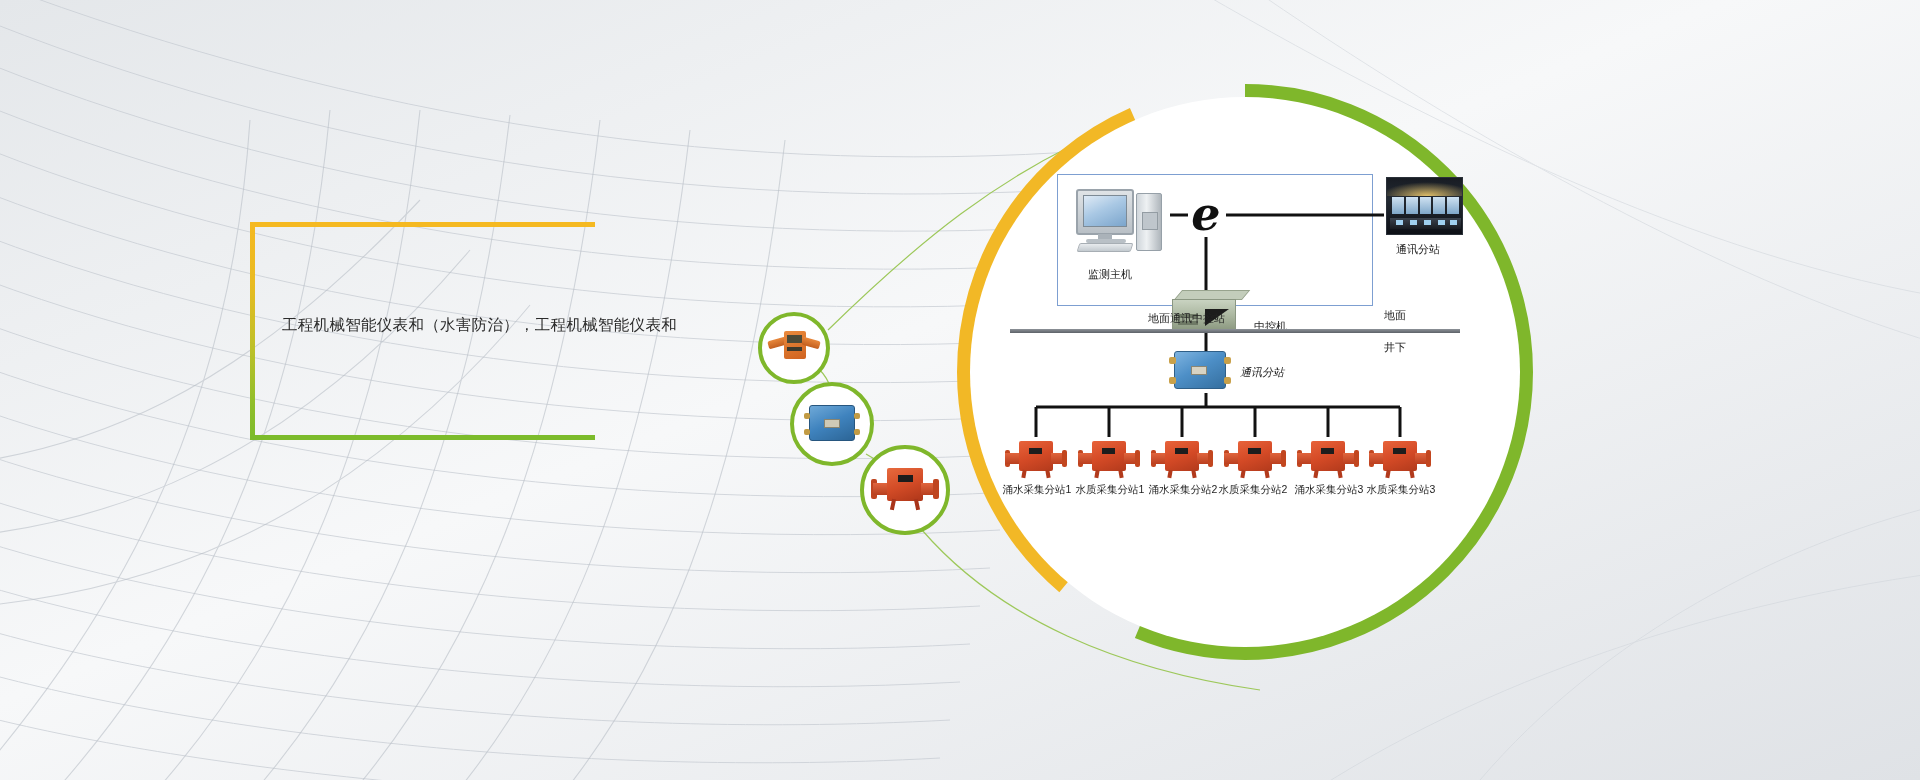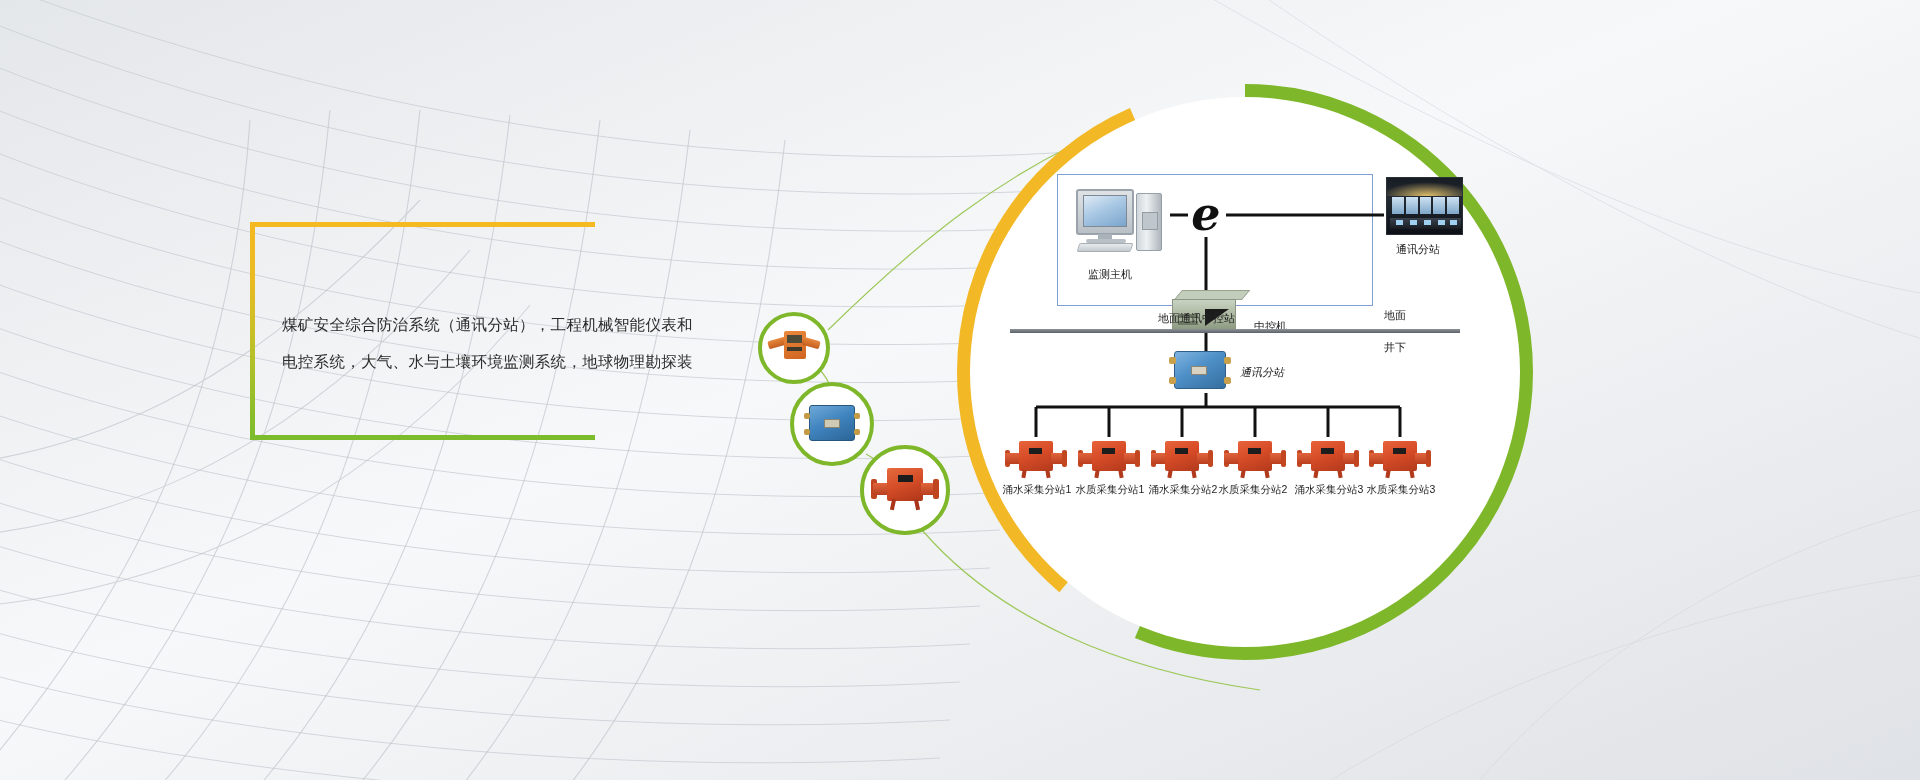--- a/index.html
+++ b/index.html
@@ -157,21 +157,21 @@
   .server .face .slot { position:absolute; left:5px; top:14px; width:20px; height:4px; background:#6f7a66; }
   .server .face .slot2 { position:absolute; left:5px; top:21px; width:20px; height:4px; background:#6f7a66; }
   .server .face .tri { position:absolute; left:32px; top:9px; width:0; height:0;
     border-left: 24px solid #1c1c1c; border-bottom: 17px solid transparent; }
 
   
   .lab { position: absolute; font-size: 11px; color: #222; white-space: nowrap; }
   .lab.l-host   { left: 118px; top: 170px; }
   .lab.l-center { left: 426px; top: 145px; }
   .lab.l-server { left: 284px; top: 206px; margin-top: 16px; }
-  .lab.l-gstation { left: 178px; top: 214px; margin-left: 10px; }
+  .lab.l-gstation { left: 178px; top: 214px; }
   .lab.l-ground { left: 414px; top: 211px; }
   .lab.l-under  { left: 414px; top: 243px; }
   .lab.l-substation { left: 270px; top: 268px; font-style: italic; }
 
   .divider {
     position: absolute; left: 40px; top: 232px; width: 450px; height: 4px;
     background: linear-gradient(180deg,#8d9298,#5d6268);
   }
 
   
@@ -317,22 +317,21 @@
   </div>
 
   <div class="bracket">
     <div class="b-top"></div>
     <div class="b-left"></div>
     <div class="b-bottom"></div>
   </div>
 
 
   <div class="body-copy">
-    <p>煤矿安全综合防治系统（通讯分站），工程机械智能仪表和</p>
-    <p>电控系统，大气、水与土壤环境监测系统，地球物理勘探装</p>
+    <p>工程机械智能仪表和（水害防治），工程机械智能仪表和</p>
   </div>
 
   <div class="right-art">
 
     <svg width="1220" height="780">
       <path d="M128 330 C 210 250, 300 170, 430 120" fill="none" stroke="#9dc85a" stroke-width="1.2"></path>
       <path d="M118 368 C 150 400, 120 430, 98 448" fill="none" stroke="#9dc85a" stroke-width="1.2"></path>
       <path d="M166 454 C 185 466, 195 470, 208 474" fill="none" stroke="#9dc85a" stroke-width="1.2"></path>
       <path d="M222 530 C 300 620, 420 670, 560 690" fill="none" stroke="#9dc85a" stroke-width="1.2"></path>
     </svg>

